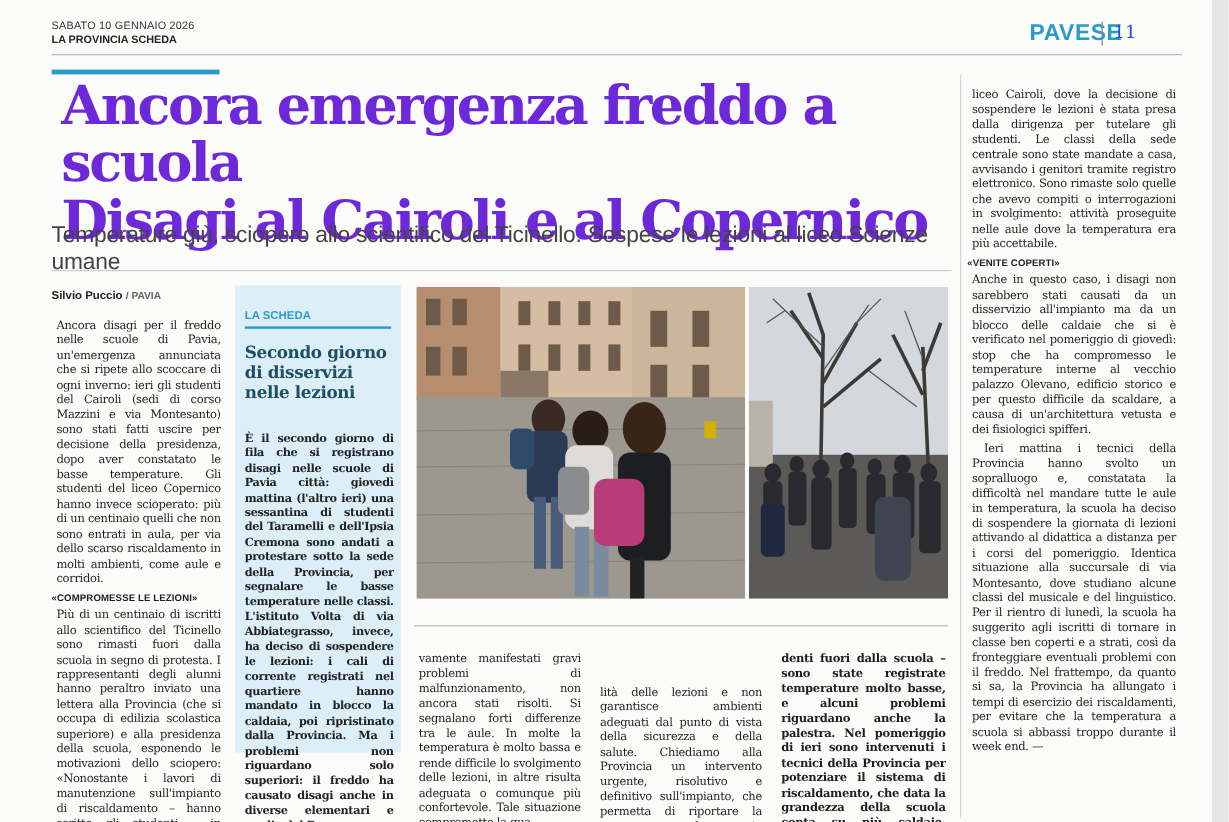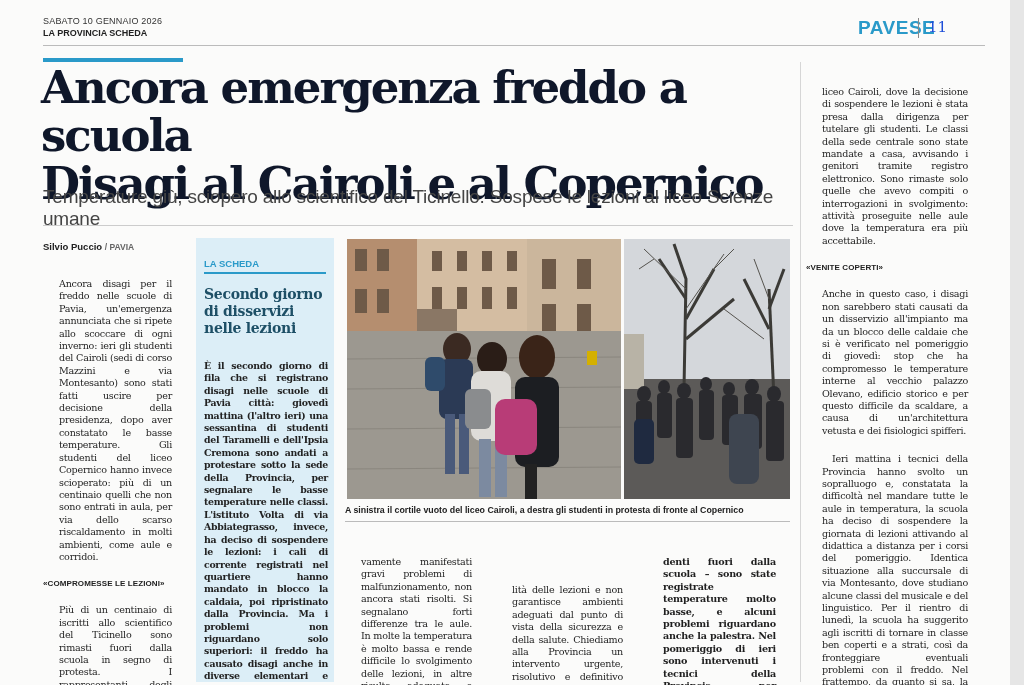--- a/index.html
+++ b/index.html
@@ -9,31 +9,31 @@
   .right-edge{position:absolute;right:0;top:0;width:14px;height:685px;background:#e6e6e6}
 
   .hdr-date{position:absolute;left:43px;top:16px;font:9px "Liberation Sans",sans-serif;letter-spacing:.2px;color:#333;text-transform:uppercase}
   .hdr-paper{position:absolute;left:43px;top:28px;font:bold 9px "Liberation Sans",sans-serif;color:#222}
   .hdr-section{position:absolute;left:858px;top:17px;font:bold 19px "Liberation Sans",sans-serif;color:#2a9ac9;letter-spacing:.5px}
   .hdr-sep{position:absolute;left:918px;top:18px;width:1px;height:20px;background:#888}
   .hdr-page{position:absolute;left:928px;top:18px;font:15px "DejaVu Serif",serif;color:#1d4ed8}
   .hdr-rule{position:absolute;left:43px;top:45px;width:942px;height:1px;background:#bbb}
 
   .accent-bar{position:absolute;left:43px;top:58px;width:140px;height:4px;background:#2a9ac9}
-  .headline{position:absolute;left:41px;top:64px;width:760px;font:bold 45px/48px "DejaVu Serif",serif;letter-spacing:-2px;color:#0f172a}
+  .headline{position:absolute;left:51px;top:64px;width:760px;font:bold 45px/48px "DejaVu Serif",serif;letter-spacing:-2px;color:#6d28d9}
   .subhead{position:absolute;left:43px;top:186px;width:760px;font:19px "Liberation Sans",sans-serif;color:#444;letter-spacing:-.2px}
   .sub-rule{position:absolute;left:43px;top:225px;width:750px;height:1px;background:#ccc}
 
   .byline{position:absolute;left:43px;top:241px;font:bold 9.5px "Liberation Sans",sans-serif;color:#222}
   .byline span.loc{font-weight:bold;color:#666;font-size:8.5px}
   .col{position:absolute;font:9.6px/12.4px "DejaVu Serif",serif;text-align:justify;hyphens:auto;color:#1f1f1f;letter-spacing:-.25px}
-  .col p{margin:16px}
+  .col p{margin:4px}
   .sect-head{font:bold 8px "Liberation Sans",sans-serif;letter-spacing:.1px;color:#222;margin:5px 0 2px;text-transform:uppercase}
 
-  .scheda{position:absolute;left:196px;top:238px;width:138px;height:444px;background:#dceef7}
+  .scheda{position:absolute;left:196px;top:238px;width:138px;height:389px;background:#dceef7}
   .scheda-tag{position:absolute;left:8px;top:20px;font:bold 9.5px "Liberation Sans",sans-serif;color:#2a9ac9}
   .scheda-rule{position:absolute;left:8px;top:34px;width:122px;height:2px;background:#2a9ac9}
   .scheda-title{position:absolute;left:8px;top:48px;width:124px;font:bold 14px/17px "DejaVu Serif",serif;color:#1d4f66;letter-spacing:-.3px}
   .scheda-body{position:absolute;left:8px;top:122px;width:124px;font:bold 9.4px/12.4px "DejaVu Serif",serif;color:#222;text-align:justify;letter-spacing:-.3px}
 
   .photo{position:absolute;overflow:hidden}
   .caption{position:absolute;left:345px;top:505px;width:445px;font:bold 8.8px "Liberation Sans",sans-serif;color:#222}
   .cap-rule{position:absolute;left:345px;top:521px;width:445px;height:1px;background:#bbb}
   .col-rule{position:absolute;width:1px;background:#d6d6d6}
   .right-col{position:absolute;left:806px;top:70px;width:178px}
@@ -165,21 +165,20 @@
         <ellipse cx="128" cy="148" rx="7" ry="8"></ellipse>
           <rect x="120" y="155" width="18" height="55" rx="4"></rect>
         <ellipse cx="150" cy="155" rx="7" ry="8"></ellipse>
           <rect x="142" y="162" width="18" height="60" rx="4"></rect>
       </g>
       <rect x="105" y="175" width="30" height="70" rx="8" fill="#3e4550"></rect>
       <rect x="10" y="180" width="20" height="45" rx="5" fill="#1f2a40"></rect>
     </svg>
   </div>
 
-  <div class="caption">A sinistra il cortile vuoto del liceo Cairoli, a destra gli studenti in protesta di fronte al Copernico</div>
   <div class="cap-rule"></div>
 
   <div class="col" style="left:345px;top:540px;width:143px;">
     <p>vamente manifestati gravi problemi di malfunzionamento, non ancora stati risolti. Si segnalano forti differenze tra le aule. In molte la temperatura è molto bassa e rende difficile lo svolgimento delle lezioni, in altre risulta adeguata o comunque più confortevole. Tale situazione compromette la qua-</p>
   </div>
 
   <div class="col" style="left:496px;top:568px;width:143px;">
     <p>lità delle lezioni e non garantisce ambienti adeguati dal punto di vista della sicurezza e della salute. Chiediamo alla Provincia un intervento urgente, risolutivo e definitivo sull'impianto, che permetta di riportare la temperatura adeguata in tutte le aule». In alcune di queste – hanno raccontato gli stu-</p>
   </div>
 

